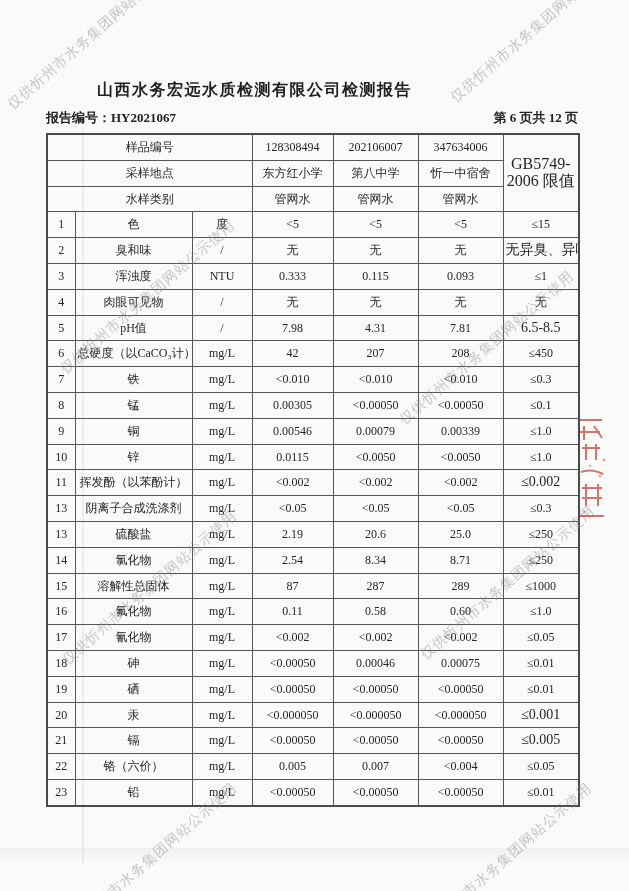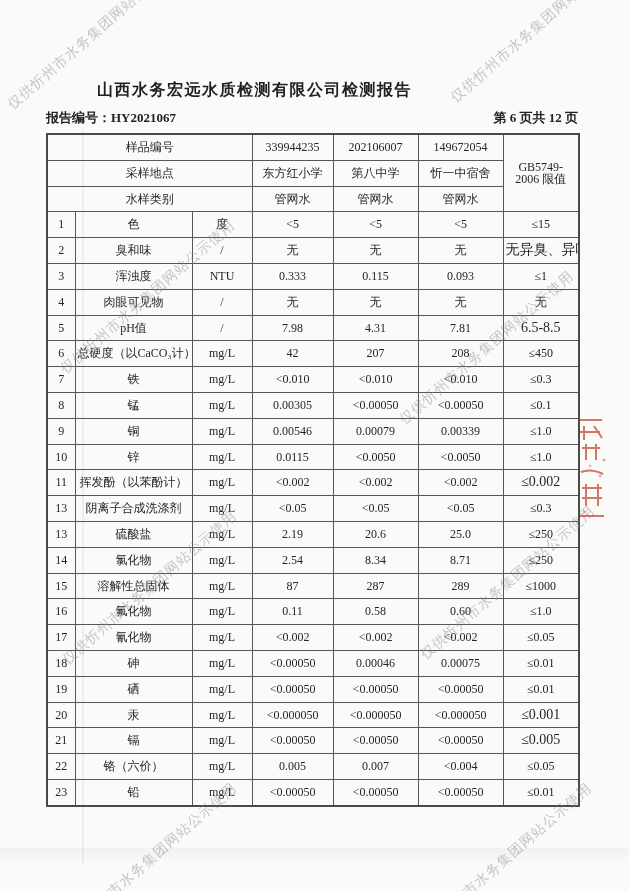--- a/index.html
+++ b/index.html
@@ -64,21 +64,21 @@
   table.report td{
     border:1px solid #565656;
     text-align:center;vertical-align:middle;
     padding:0 2px;line-height:1.05;
     overflow:hidden;white-space:nowrap;
     height:24.8px;
   }
   table.report{border:2px solid #4a4a4a;}
   thead td{height:24px;}
   td.c-param{text-align:left;padding-left:6px;}
-  td.c-limit-h{font-size:12px;line-height:1.6;}
+  td.c-limit-h{font-size:16px;line-height:1.6;}
   td.tiny{font-size:14px;}
   .col-no{width:28px;}
   .col-param{width:117px;}
   .col-unit{width:60px;}
   .col-v1{width:81px;}
   .col-v2{width:85px;}
   .col-v3{width:85px;}
   .col-lim{width:76px;}
   
   .stamp{
@@ -113,23 +113,23 @@
       <col class="col-param">
       <col class="col-unit">
     <col class="col-v1">
       <col class="col-v2">
       <col class="col-v3">
       <col class="col-lim">
   </colgroup>
   <thead>
     <tr>
       <td colspan="3">样品编号</td>
-      <td>339944235</td>
+      <td>128308494</td>
       <td>202106007</td>
-      <td>149672054</td>
+      <td>347634006</td>
       <td rowspan="3" class="c-limit-h">
         <div>GB5749-</div>
         <div>2006 限值</div>
       </td>
     </tr>
     <tr>
       <td colspan="3">采样地点</td>
       <td>东方红小学</td>
       <td>第八中学</td>
       <td>忻一中宿舍</td>

